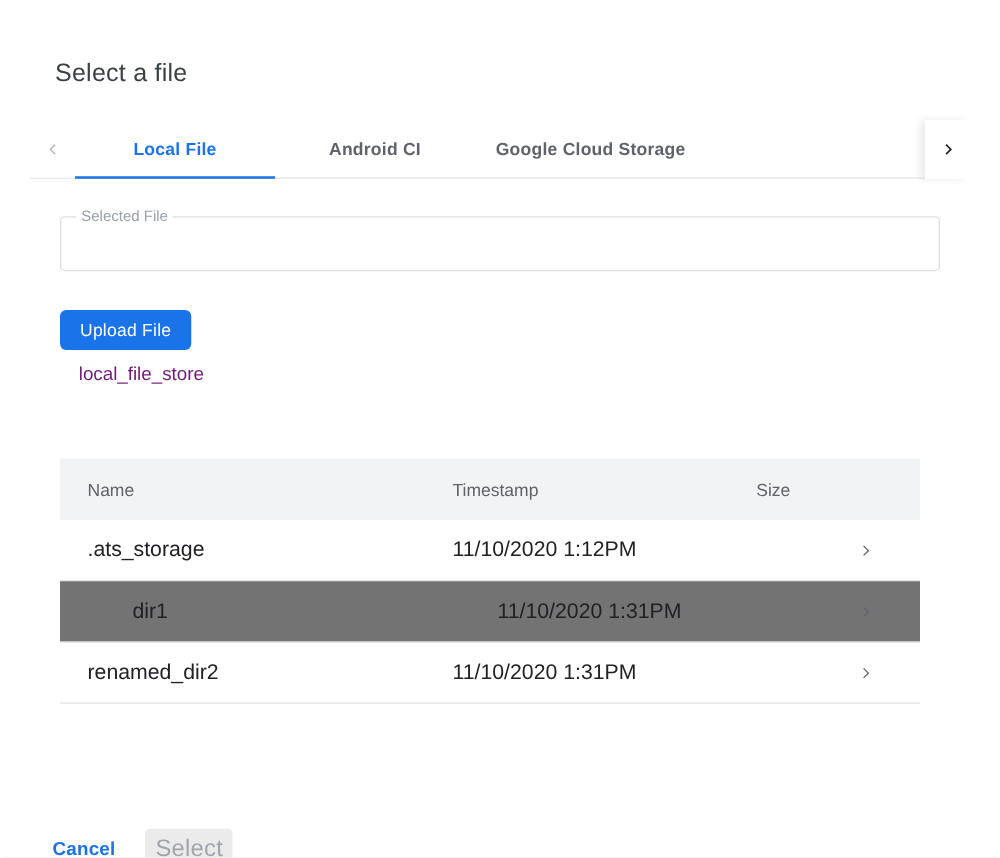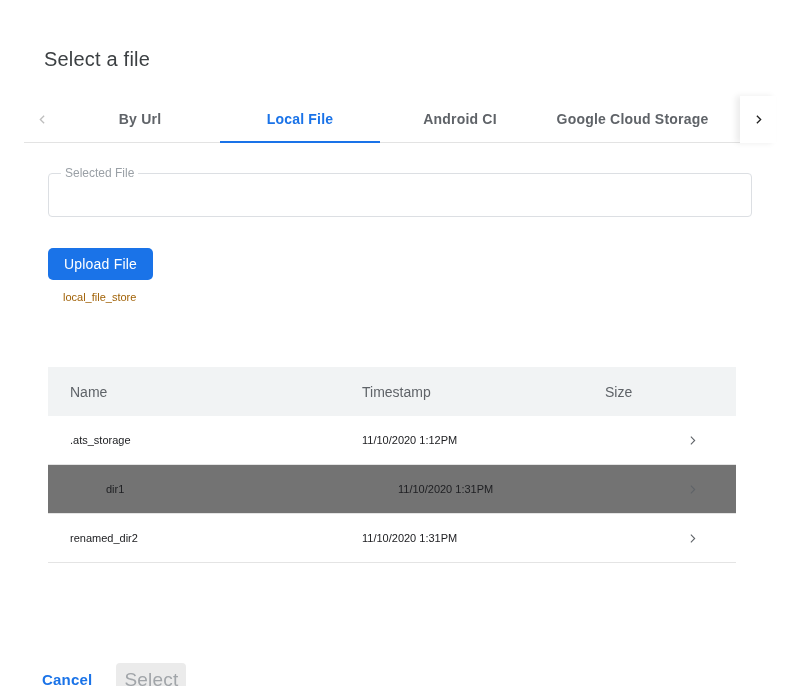--- a/index.html
+++ b/index.html
@@ -71,29 +71,29 @@
   
   .upload-btn {
     position: absolute; left: 48px; top: 248px;
     height: 32px; padding: 1px 16px;
     background: #1a73e8; color: #fff;
     font-family: inherit; font-size: 14px; letter-spacing: .2px;
     border: none; border-radius: 5px; cursor: pointer;
   }
   .breadcrumb {
     position: absolute; left: 63px; top: 291px;
-    font-size: 11px; color: #a16207; cursor: pointer;
+    font-size: 15px; color: #701a75; cursor: pointer;
   }
   
   .file-table {
     position: absolute; left: 48px; top: 319px; width: 688px;
   }
   .trow {
     display: flex; align-items: center; height: 49px;
-    font-size: 11px;
+    font-size: 17px;
   }
   .thead {
     background: #f1f3f4; color: #5f6368; font-size: 14px; margin-top: 48px;
   }
   .tbody-row { border-bottom: 1px solid #e4e4e4; cursor: pointer; background: #fff; }
   .tbody-row.selected { background: #737373; padding-left: 36px; }
   .col-name  { width: 314px; padding-left: 22px; }
   .col-time  { width: 243px; }
   .col-size  { flex: 1; }
   .col-chev  { width: 88px; display: flex; align-items: center; justify-content: center; }
@@ -121,21 +121,20 @@
 
   <div class="tabbar">
     <div class="tabs-scroll">
       <div class="pager">
         <span>
           <svg class="chev-svg" width="13" height="13" viewBox="0 0 24 24">
             <path d="M15 5l-7 7 7 7" fill="none" stroke="#bdbdbd" stroke-width="2.4"></path>
           </svg>
         </span>
       </div>
-      <div class="tab w160">By Url</div>
       <div class="tab w160 active">Local File</div>
       <div class="tab w160">Android CI</div>
       <div class="tab w185">Google Cloud Storage</div>
     </div>
     <div class="pager-right">
       <span>
         <svg class="chev-svg" width="13" height="13" viewBox="0 0 24 24">
           <path d="M9 5l7 7-7 7" fill="none" stroke="#212121" stroke-width="2.4"></path>
         </svg>
       </span>

